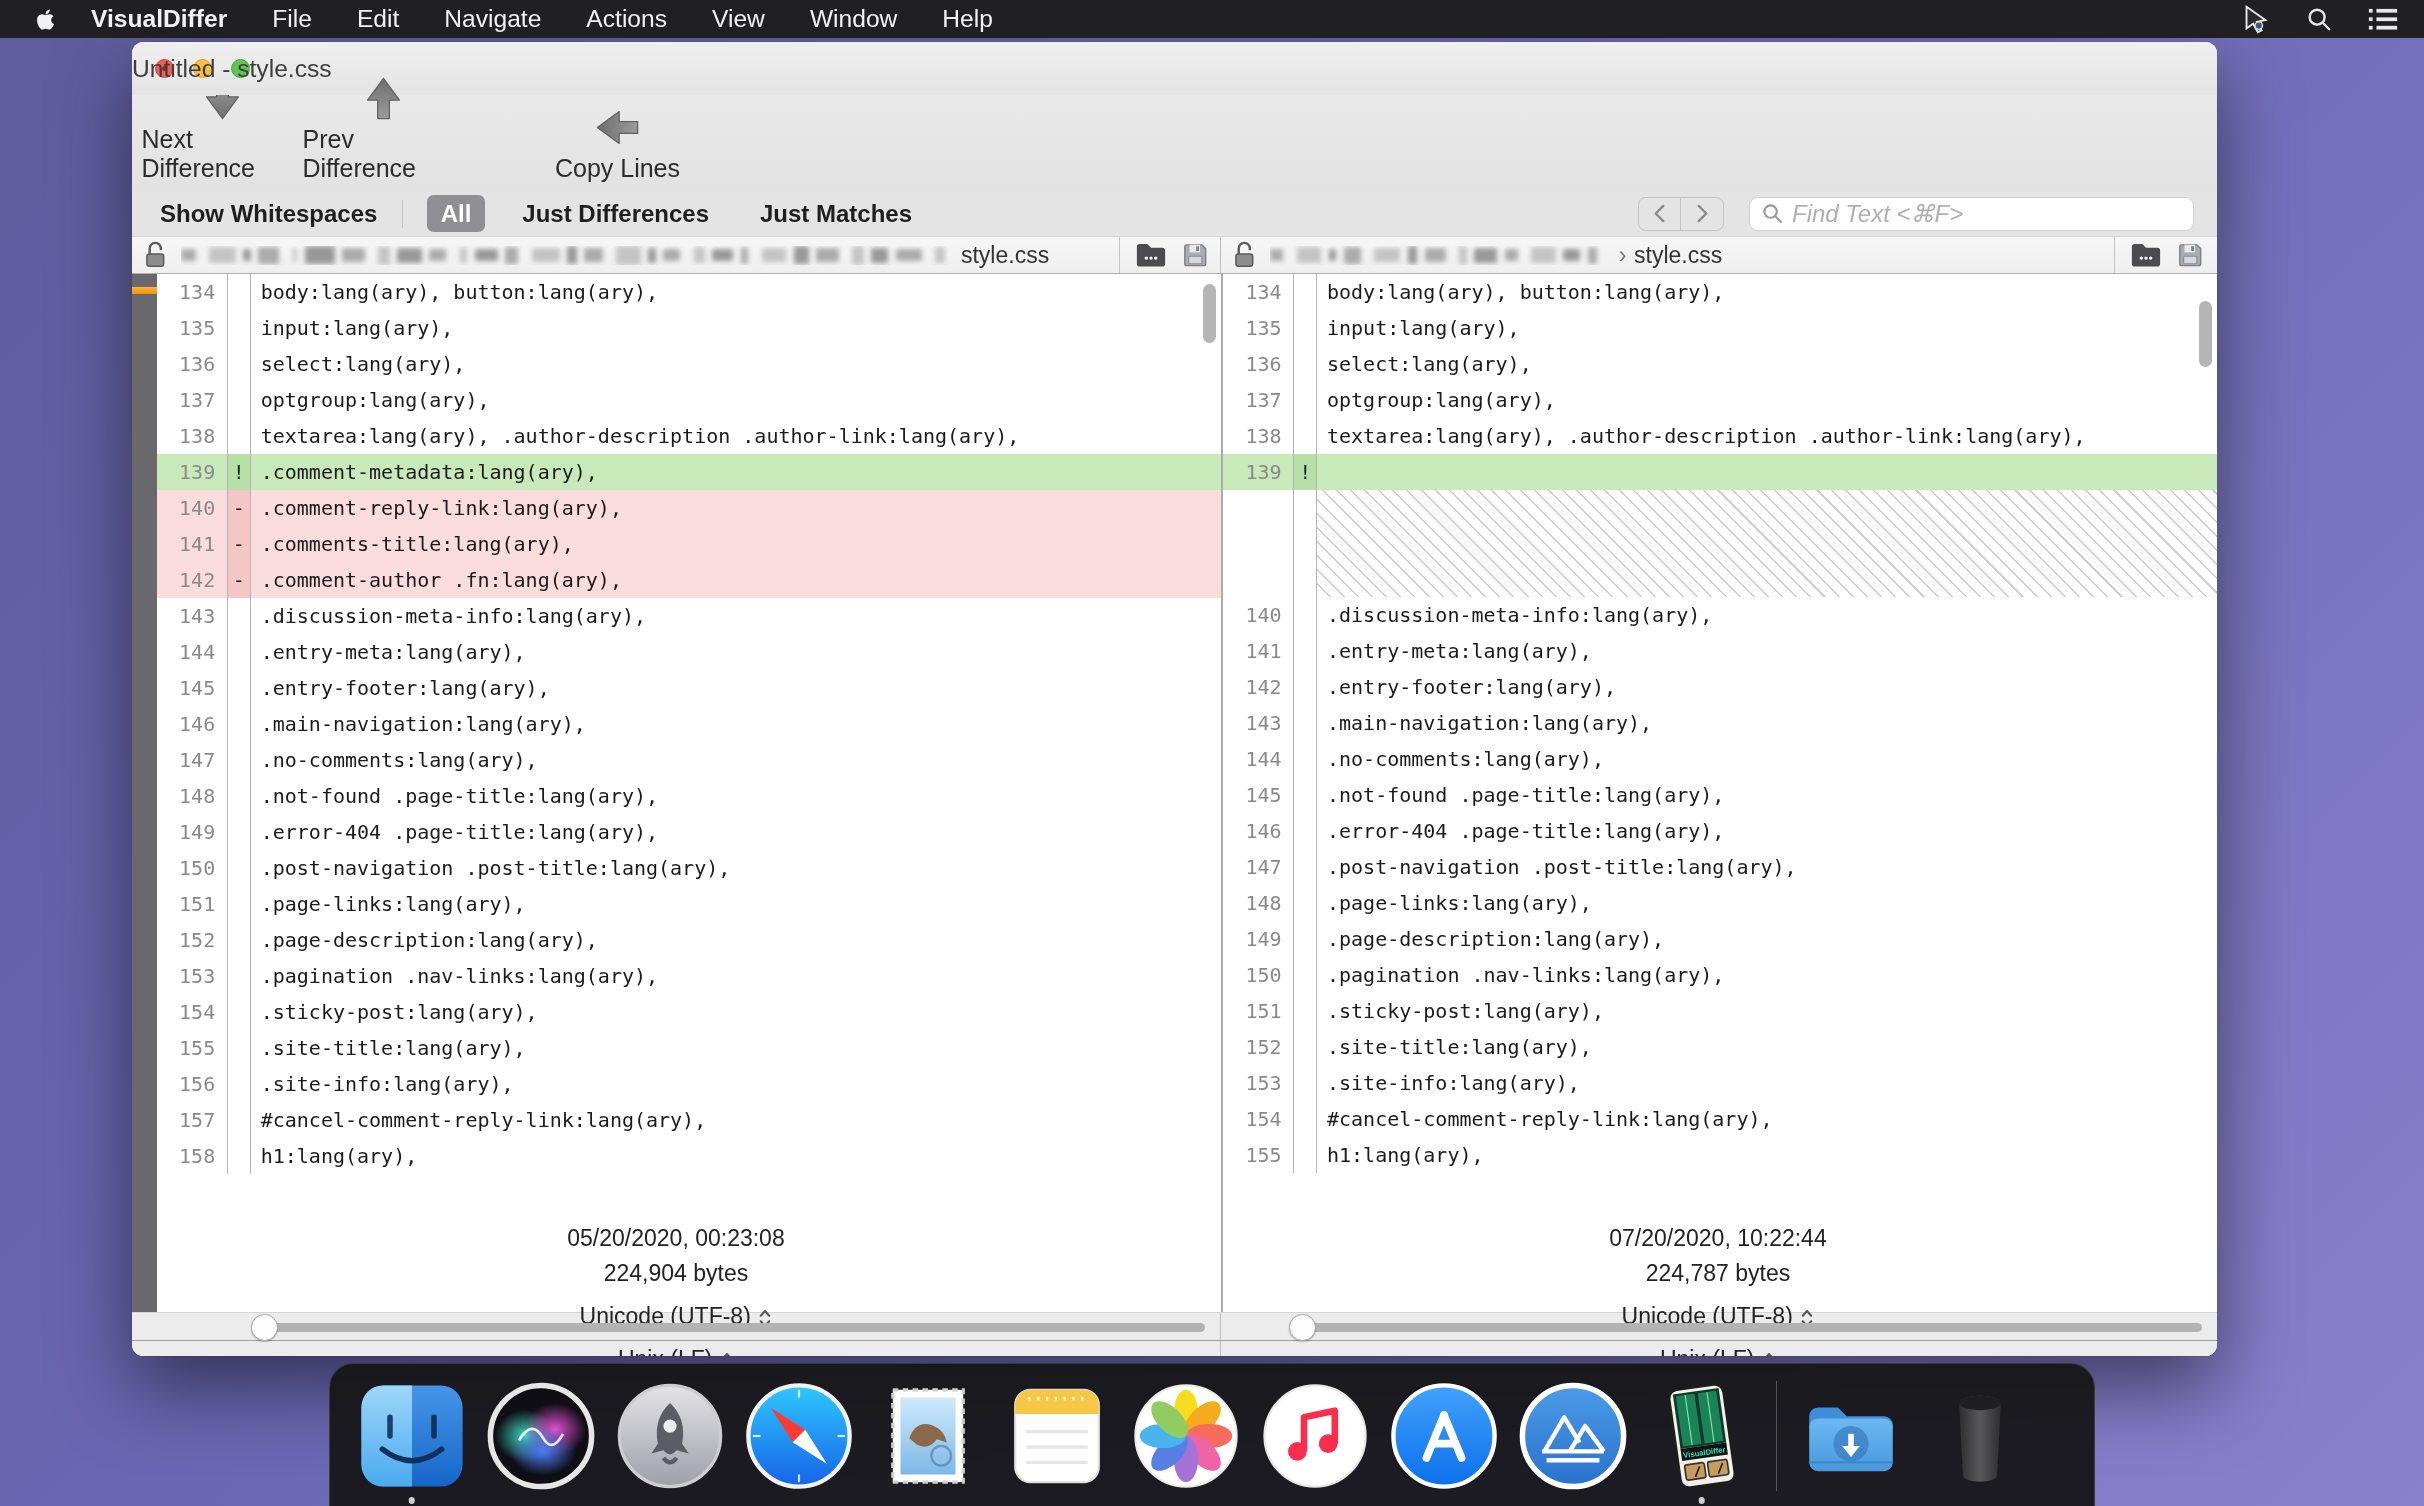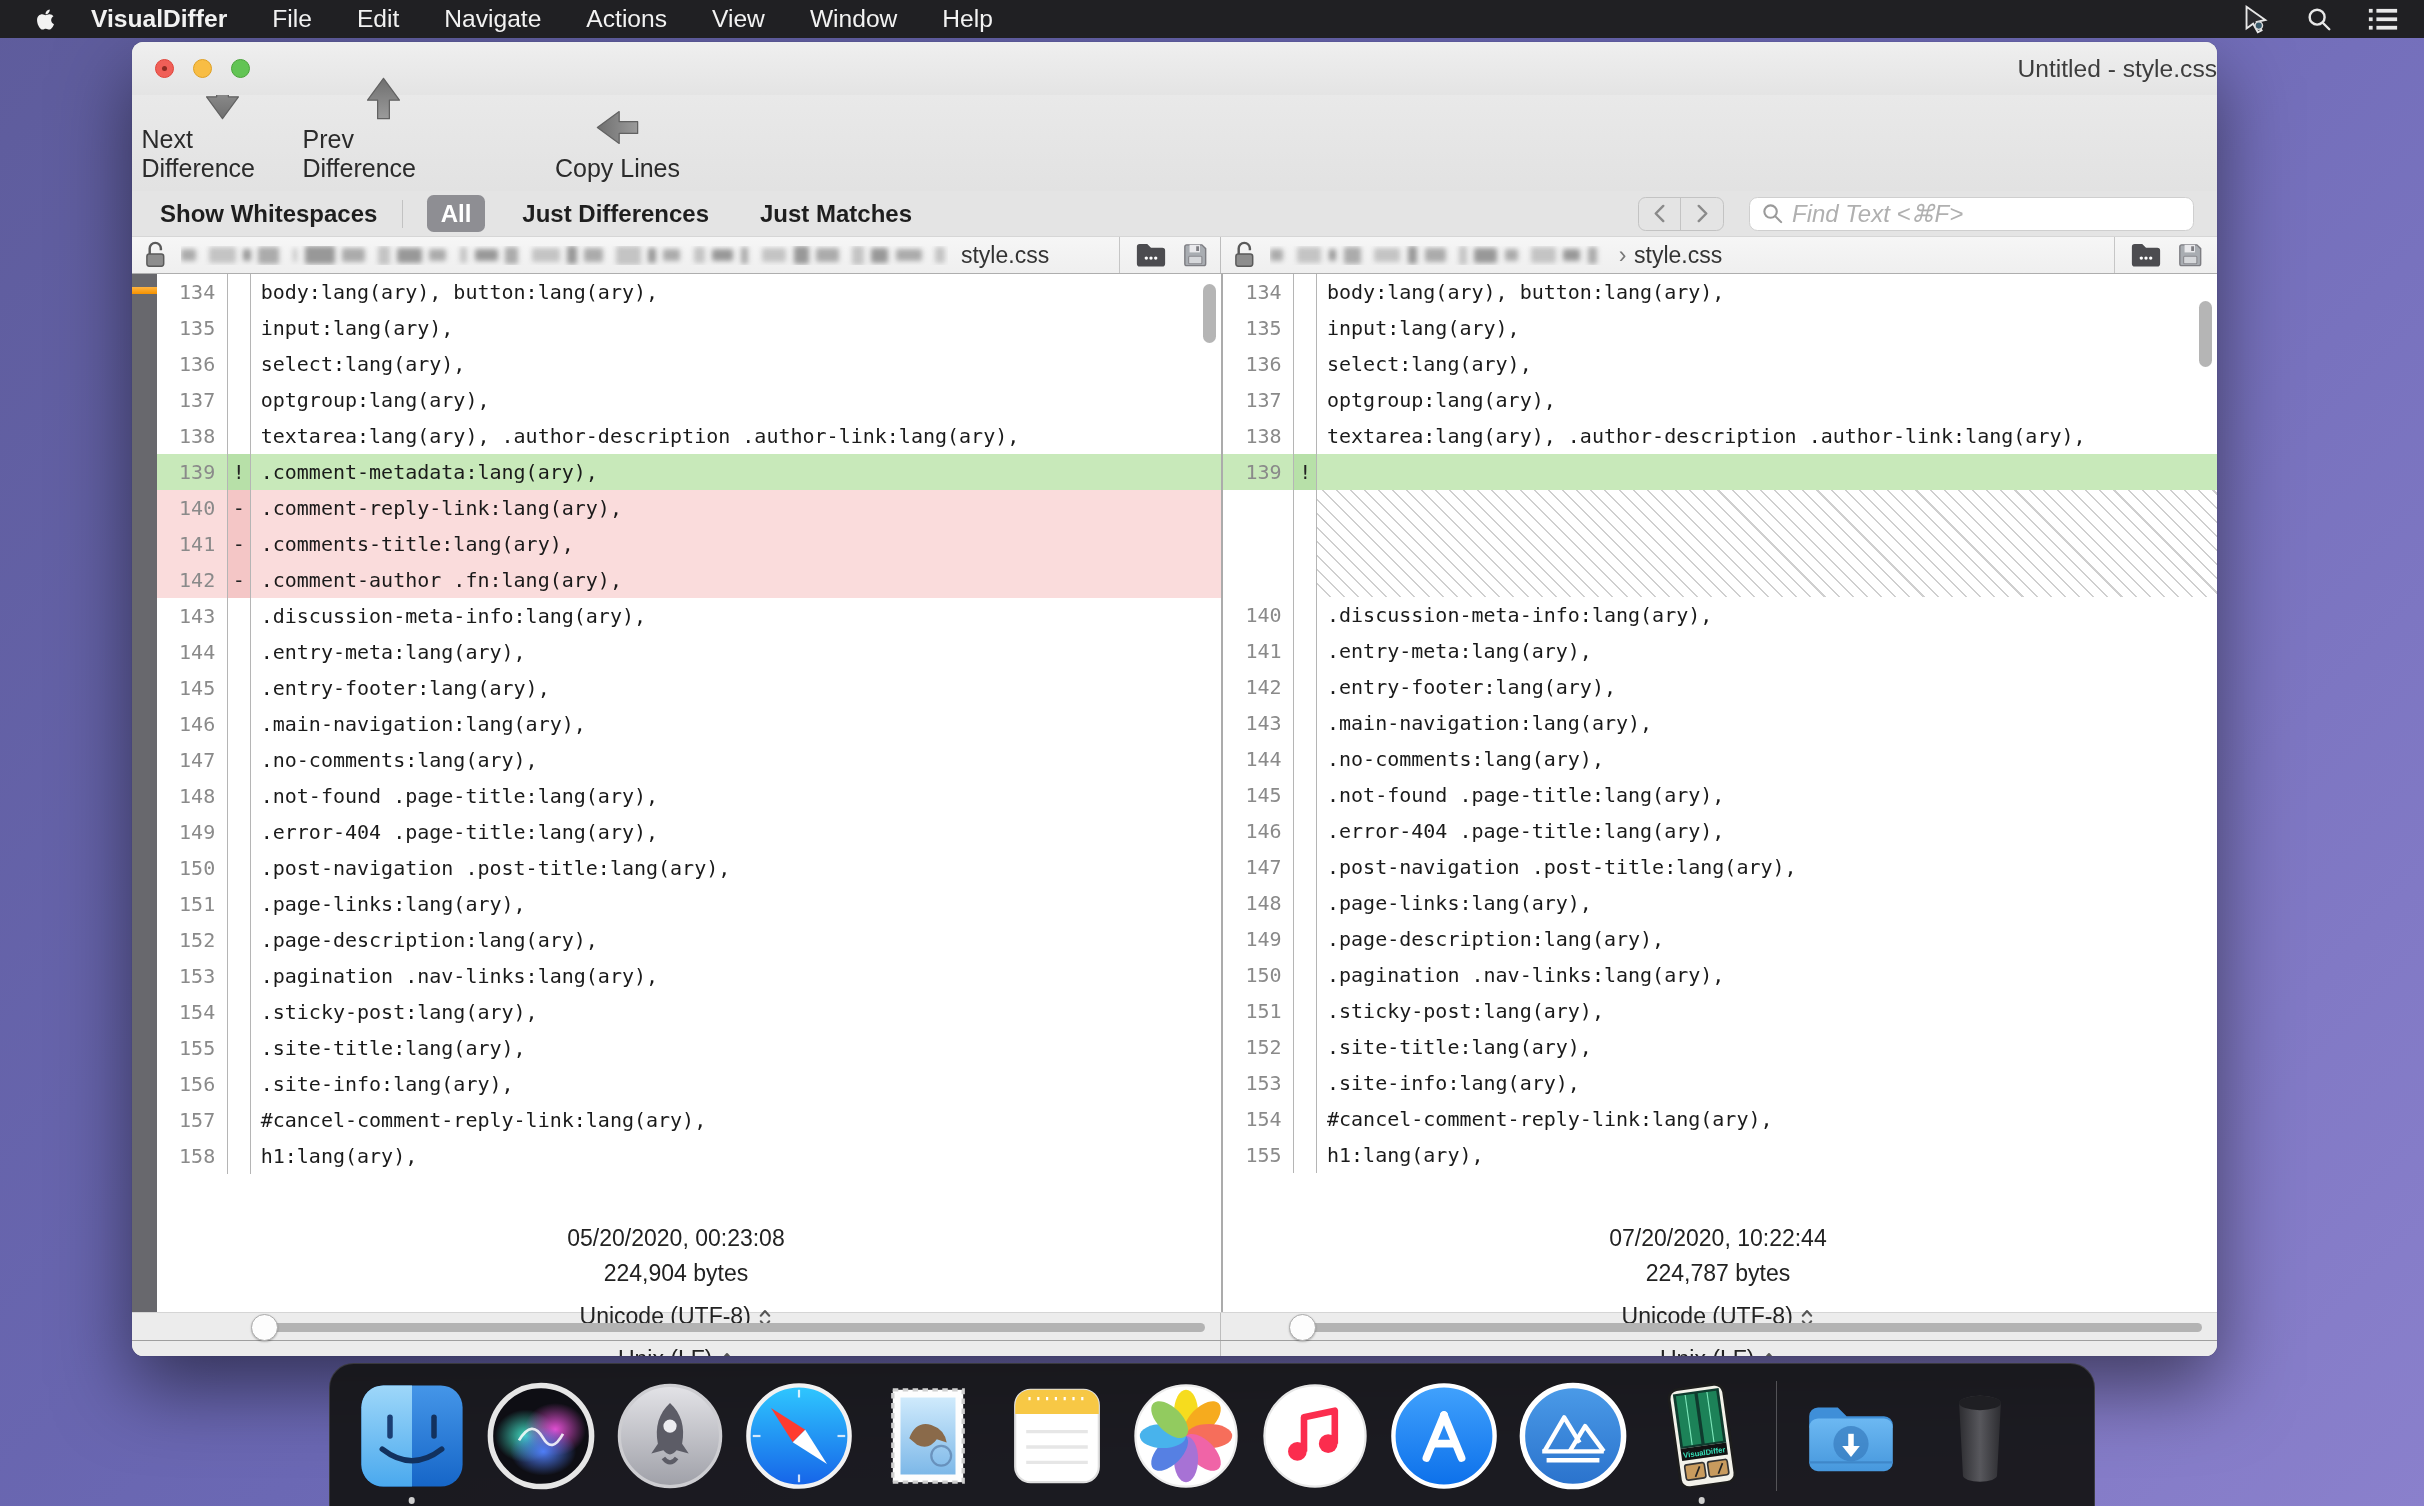--- a/index.html
+++ b/index.html
@@ -33,21 +33,21 @@
     background:linear-gradient(#efefef,#e4e4e4);
     display:flex; align-items:center;
   }
   .traffic { display:flex; gap:19px; margin-left:23px; }
   .tl { width:19px; height:19px; border-radius:50%; position:relative; }
   .tl.red   { background:#f05f57; border:0.9px solid #e0443a; }
   .tl.red::after { content:""; position:absolute; left:5.7px; top:5.7px; width:5.7px; height:5.7px; border-radius:50%; background:#8e2b22; }
   .tl.yellow{ background:#f8bd44; border:0.9px solid #dfa023; }
   .tl.green { background:#62c454; border:0.9px solid #4aa33a; }
   .win-title {
-    position:absolute; left:0; right:0; text-align:right;
+    position:absolute; left:0; right:0; text-align:left;
     font-size:24.6px; color:#3d3d3d; font-weight:500;
   }
   
   .toolbar { height:96px; flex:none; background:linear-gradient(#e9e9e9,#e2e2e2);
     display:flex; align-items:flex-end; padding:0 0 7.6px 9.5px; }
   .tool-btn { width:161px; display:flex; flex-direction:column; align-items:center; gap:3.8px; cursor:default; }
   .tool-btn.copy { width:142px; margin-left:83px; }
   .tool-btn .lbl { font-size:25px; color:#2b2b2b; }
   
   .filterbar { height:45px; flex:none; background:#e4e4e4;

